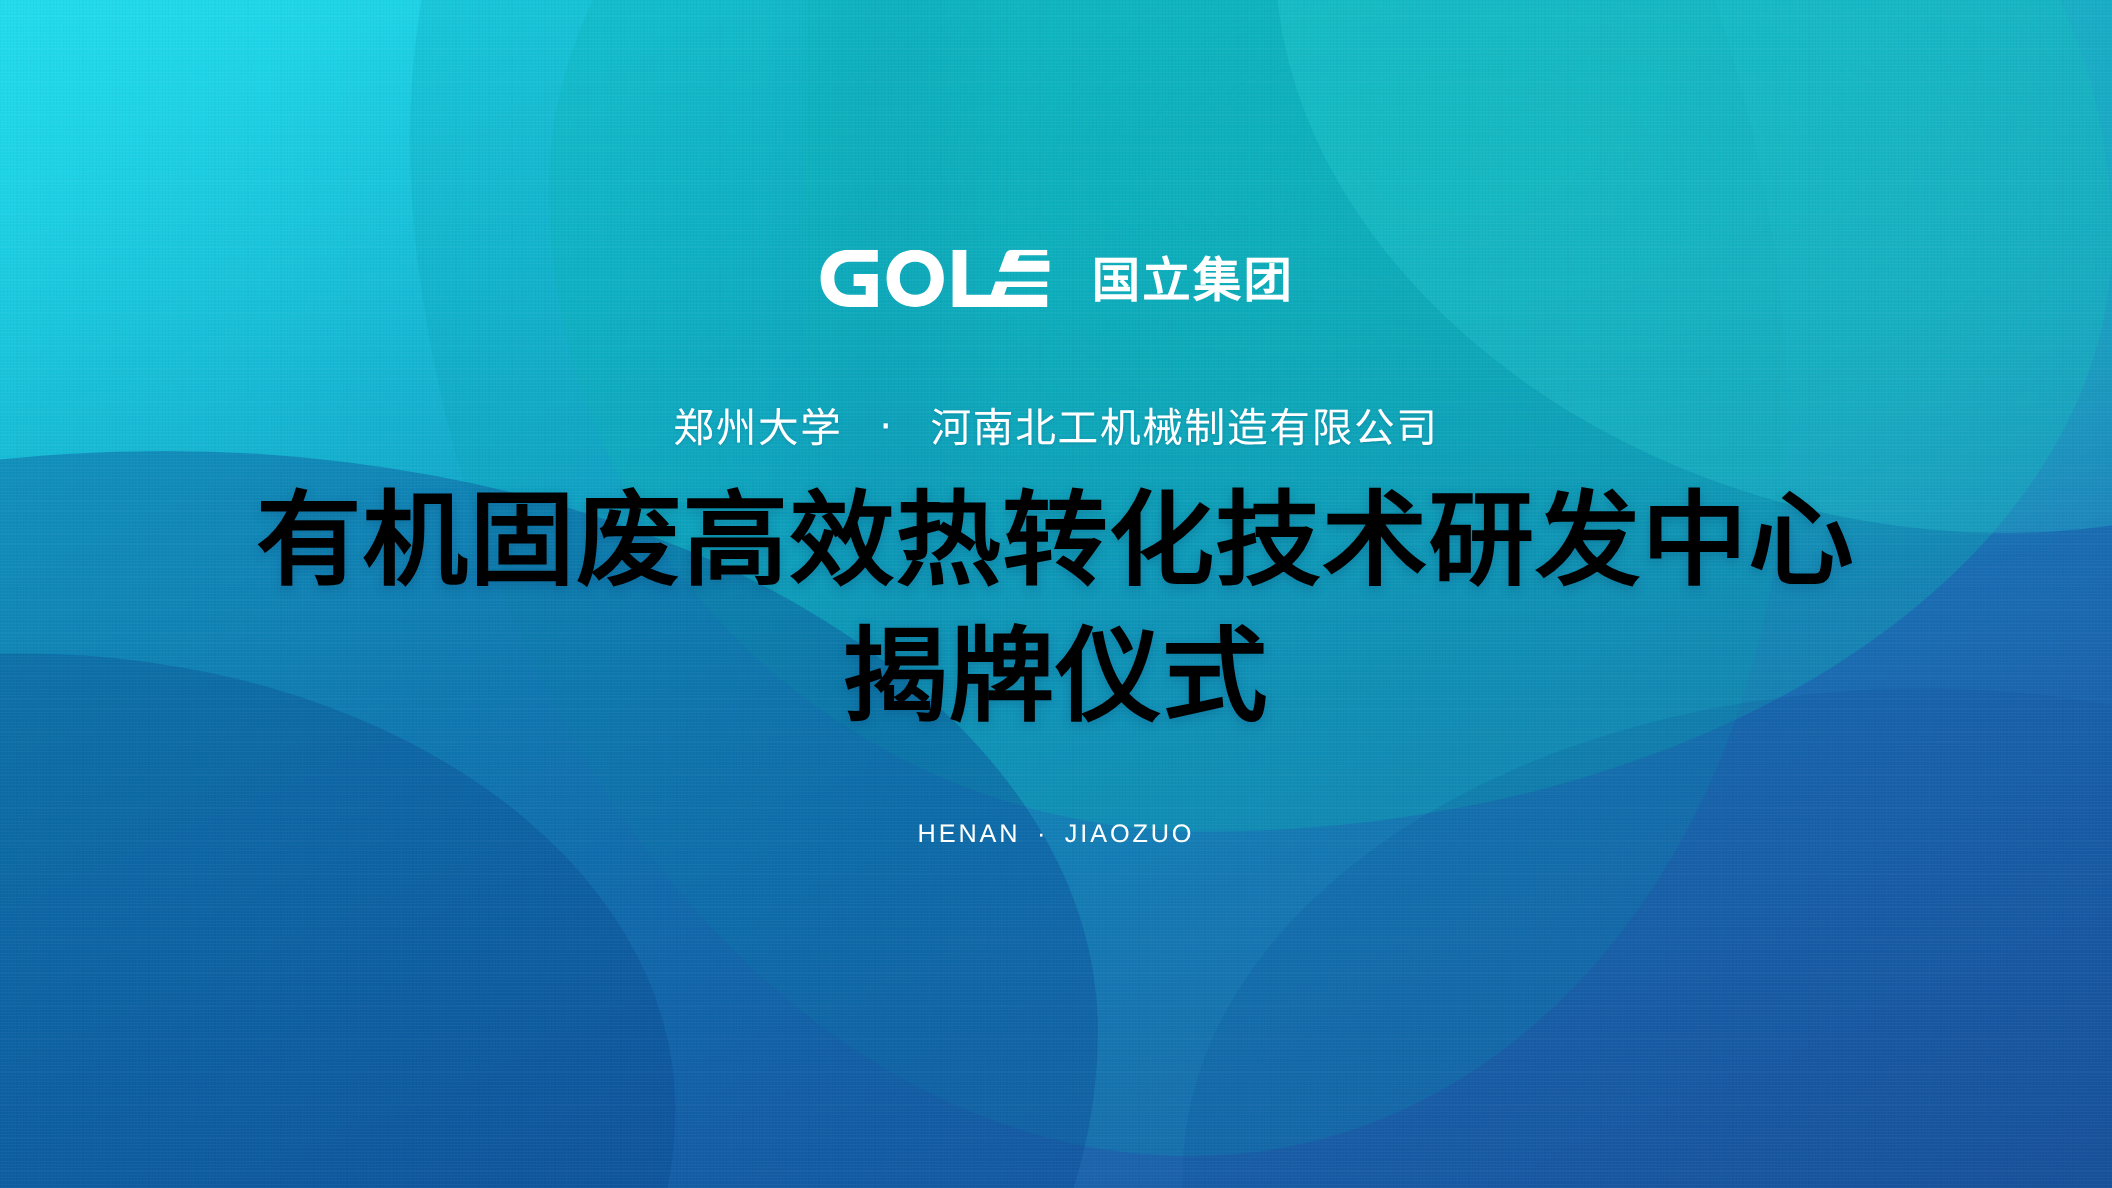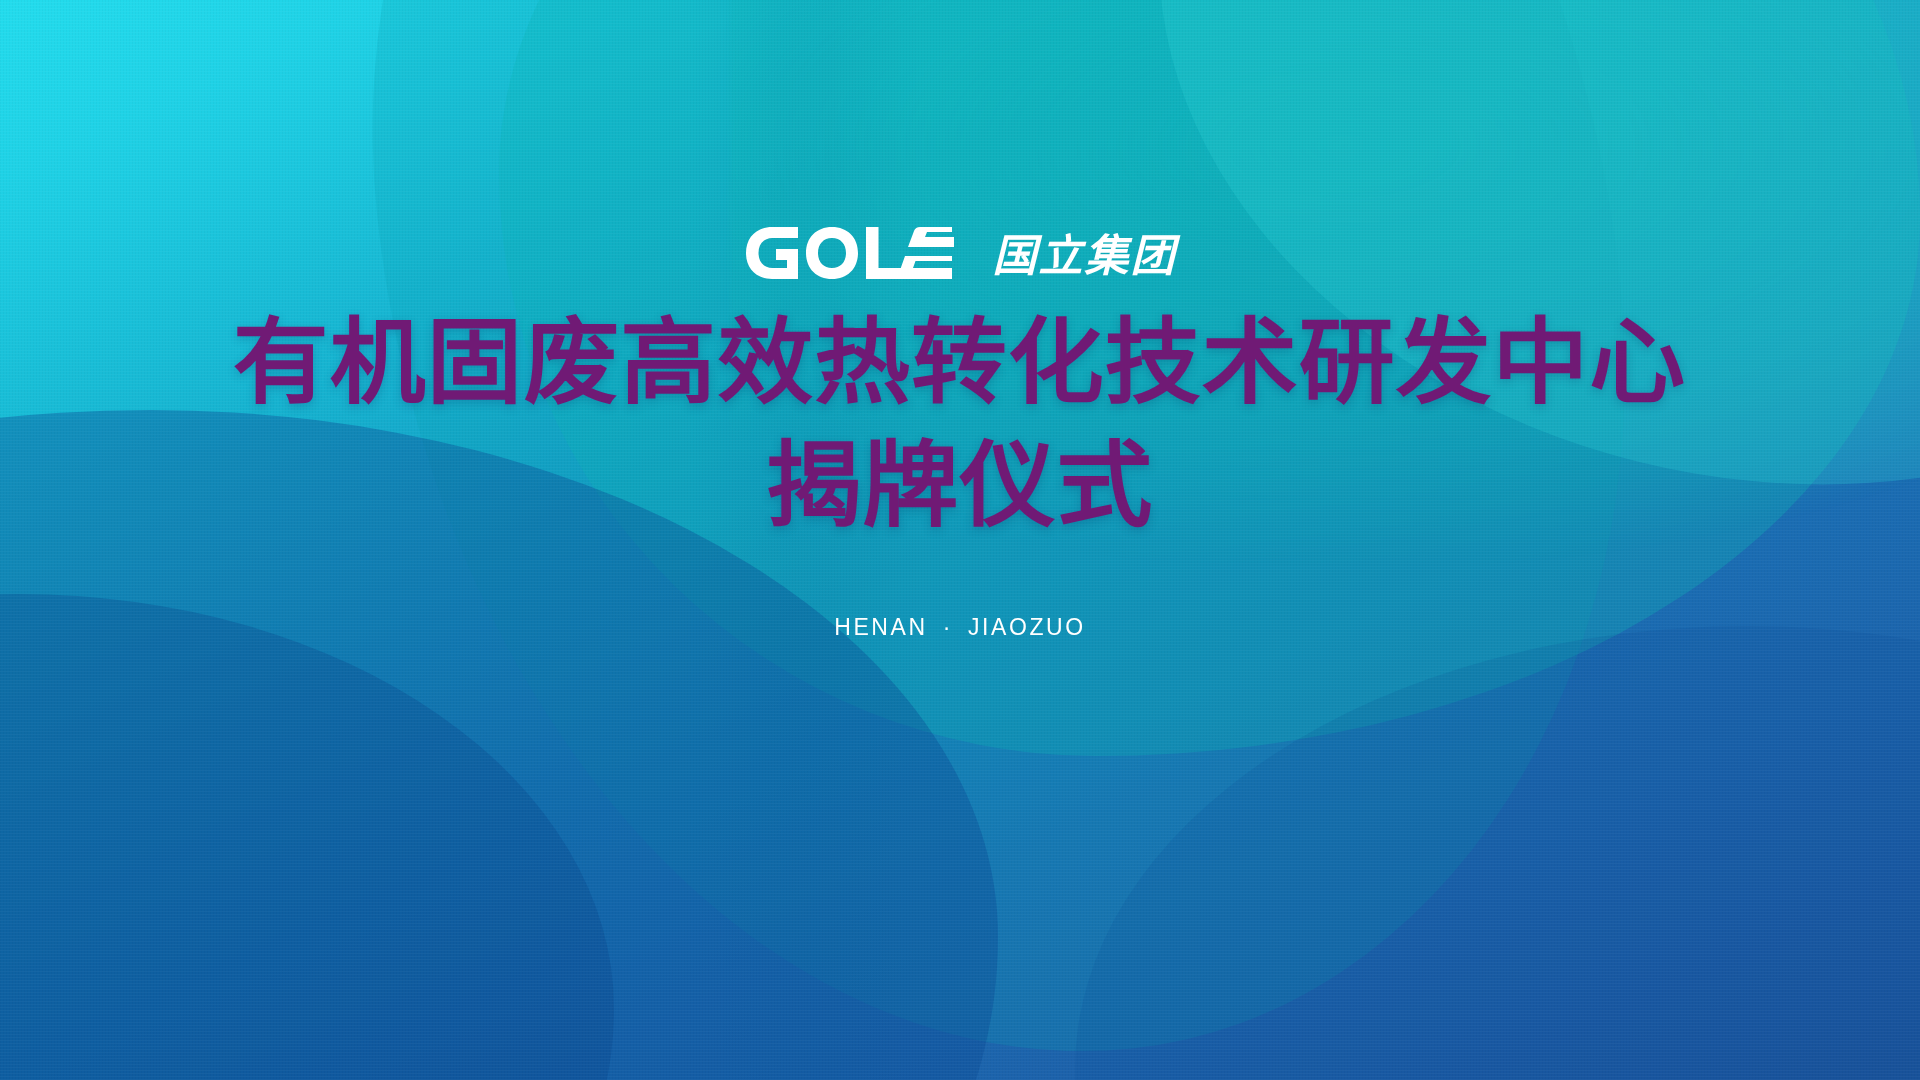--- a/index.html
+++ b/index.html
@@ -155,21 +155,20 @@
     color: #ffffff;
   }
 
   
   .logo-lockup {
     margin-top: 228px;
     display: flex;
     align-items: center;
     gap: 39px;
     height: 54px;
-    font-style: italic;
   }
   .logo-mark { display: block; }
   .logo-cn {
     font-size: 44px;
     line-height: 1;
     font-weight: 700;
     letter-spacing: 2px;
     font-family: "DejaVu Sans", "Liberation Sans", sans-serif;
     color: #ffffff;
     white-space: nowrap;
@@ -194,21 +193,21 @@
     padding: 0 20px;
     transform: translateY(-2px);
   }
 
   
   .headline {
     margin-top: 24px;
     text-align: center;
     font-family: "DejaVu Sans", "Liberation Sans", sans-serif;
     font-weight: 700;
-    color: #701a75;
+    color: #000000;
     letter-spacing: 1px;
     text-shadow: 0 3px 10px rgba(0, 45, 90, 0.22);
   }
   .headline-line-1 {
     display: block;
     font-size: 94px;
     line-height: 1.22;
     white-space: nowrap;
     transform: scaleX(1.02);
   }
@@ -266,20 +265,25 @@
 
           <path fill="#ffffff" d="M244 0h25v82h66v22h-91z"></path>
 
           <path fill="#ffffff" d="M416 0H352c-6 0-10 3-12 8l-12 32h96V20H362l4-10h50zM322 58l-12 34c-2 6 2 12 9 12h97V82h-78l5-14h73V58H322z"></path>
         </svg>
       </span>
 
       <span class="logo-cn">国立集团</span>
     </div>
 
+    <div class="orgs">
+      <span>郑州大学</span>
+      <span class="sep">·</span>
+      <span>河南北工机械制造有限公司</span>
+    </div>
 
     <div class="headline">
       <span class="headline-line-1">有机固废高效热转化技术研发中心</span>
       <span class="headline-line-2">揭牌仪式</span>
     </div>
 
     <div class="location">
       <span>HENAN</span>
       <span class="dot">·</span>
       <span>JIAOZUO</span>

